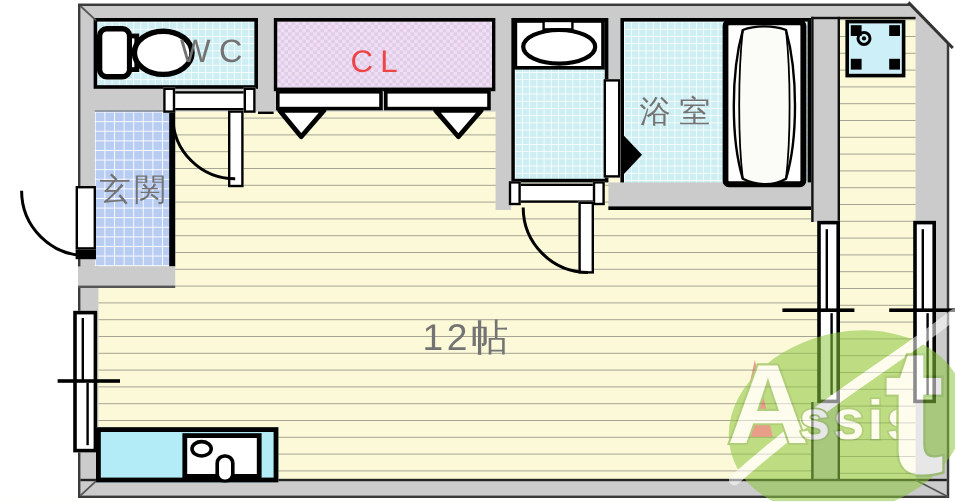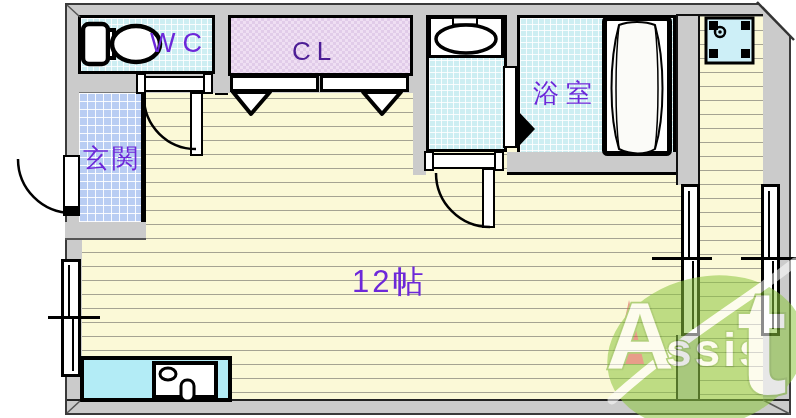--- a/index.html
+++ b/index.html
@@ -15,21 +15,21 @@
     background-image:linear-gradient(rgba(255,255,255,.9) 1px,transparent 1px),
                      linear-gradient(90deg,rgba(255,255,255,.9) 1px,transparent 1px);
     background-size:8px 8px;}
   .checker-pink{background:repeating-conic-gradient(#efdff3 0% 25%,#e1cce9 0% 50%) 0 0/6px 6px;}
   .floor-wood{background-color:#fbf9d7;
     background-image:linear-gradient(#a5a392 1px,transparent 1px);
     background-size:100% 14px;}
   .blk{background:#000;}
   .white-box{background:#fff;border:2px solid #000;}
   .door-frame{background:#fff;border:2px solid #000;}
-  .label{position:absolute;color:#6d28d9;white-space:nowrap;line-height:1;}
+  .label{position:absolute;color:#737373;white-space:nowrap;line-height:1;}
   .sash-a{position:absolute;left:calc(50% - 3px);top:3%;height:46%;width:2px;background:#000;}
   .sash-b{position:absolute;left:calc(50% + 1px);top:51%;height:46%;width:2px;background:#000;}
   svg{display:block;}
 </style>
 </head>
 <body>
 
 <div class="canvas">
 
   <div class="abs wall" style="left:65px;top:3px;width:726px;height:412px;border:2px solid #3a3a3a;"></div>
@@ -116,21 +116,21 @@
     <rect x="2" y="2" width="47" height="45" fill="#cdeff7" stroke="#000" stroke-width="3"></rect>
     <rect x="5" y="5" width="9" height="9" fill="#000"></rect>
     <rect x="37" y="5" width="9" height="9" fill="#000"></rect>
     <rect x="5" y="33" width="9" height="9" fill="#000"></rect>
     <rect x="37" y="33" width="9" height="9" fill="#000"></rect>
     <circle cx="16" cy="16" r="5" fill="none" stroke="#000" stroke-width="2.5"></circle>
     <circle cx="16" cy="16" r="1.8" fill="#000"></circle>
   </svg>
 
   <div class="label" style="left:150px;top:30px;font-size:27px;letter-spacing:7px;">WC</div>
-  <div class="label" style="left:292px;top:38px;font-size:26px;letter-spacing:6px;color:#4c1d95;">CL</div>
+  <div class="label" style="left:292px;top:38px;font-size:26px;letter-spacing:6px;color:#ef4444;">CL</div>
   <div class="label" style="left:83px;top:145px;font-size:26px;letter-spacing:3px;">玄関</div>
   <div class="label" style="left:533px;top:80px;font-size:26px;letter-spacing:7px;">浴室</div>
   <div class="label" style="left:352px;top:266px;font-size:31px;letter-spacing:3px;">12帖</div>
 
   <svg class="abs" style="left:0;top:0;" width="796" height="418" viewBox="0 0 796 418">
     <path d="M144,97 A52,52 0 0 0 196,149" fill="none" stroke="#000" stroke-width="2.5"></path>
     <path d="M436,173 A54,54 0 0 0 490,227" fill="none" stroke="#000" stroke-width="2.5"></path>
     <path d="M18,159 A54,54 0 0 0 72,213" fill="none" stroke="#000" stroke-width="2.5"></path>
     <polygon points="233,92 270,92 251,114" fill="#fff" stroke="#000" stroke-width="4" stroke-linejoin="round"></polygon>
     <polygon points="363,92 401,92 382,114" fill="#fff" stroke="#000" stroke-width="4" stroke-linejoin="round"></polygon>

